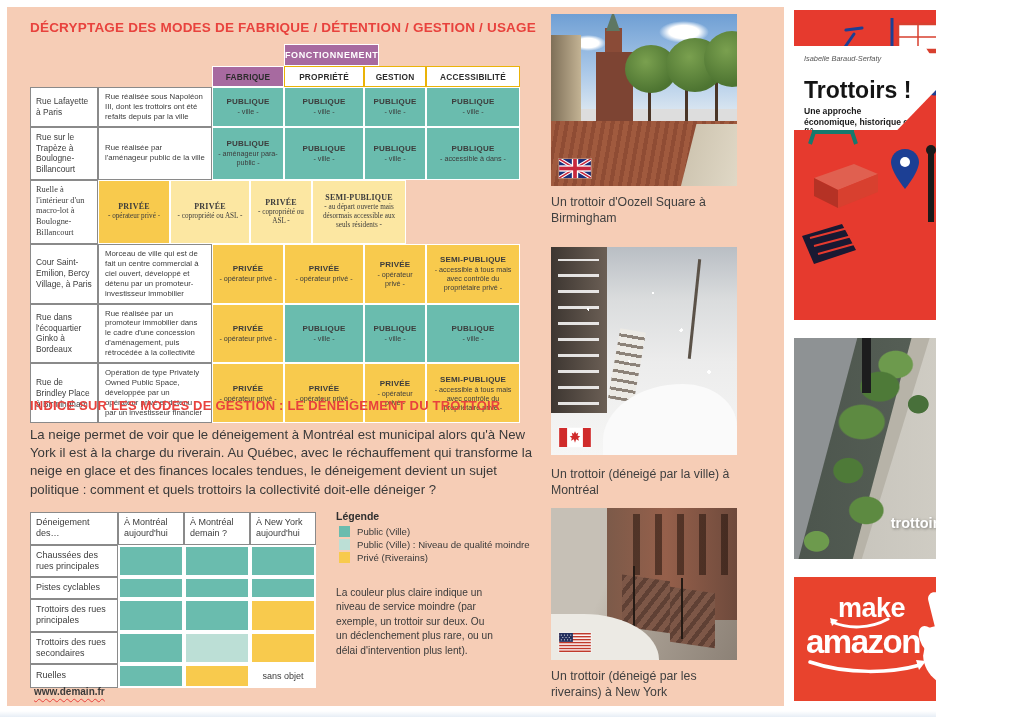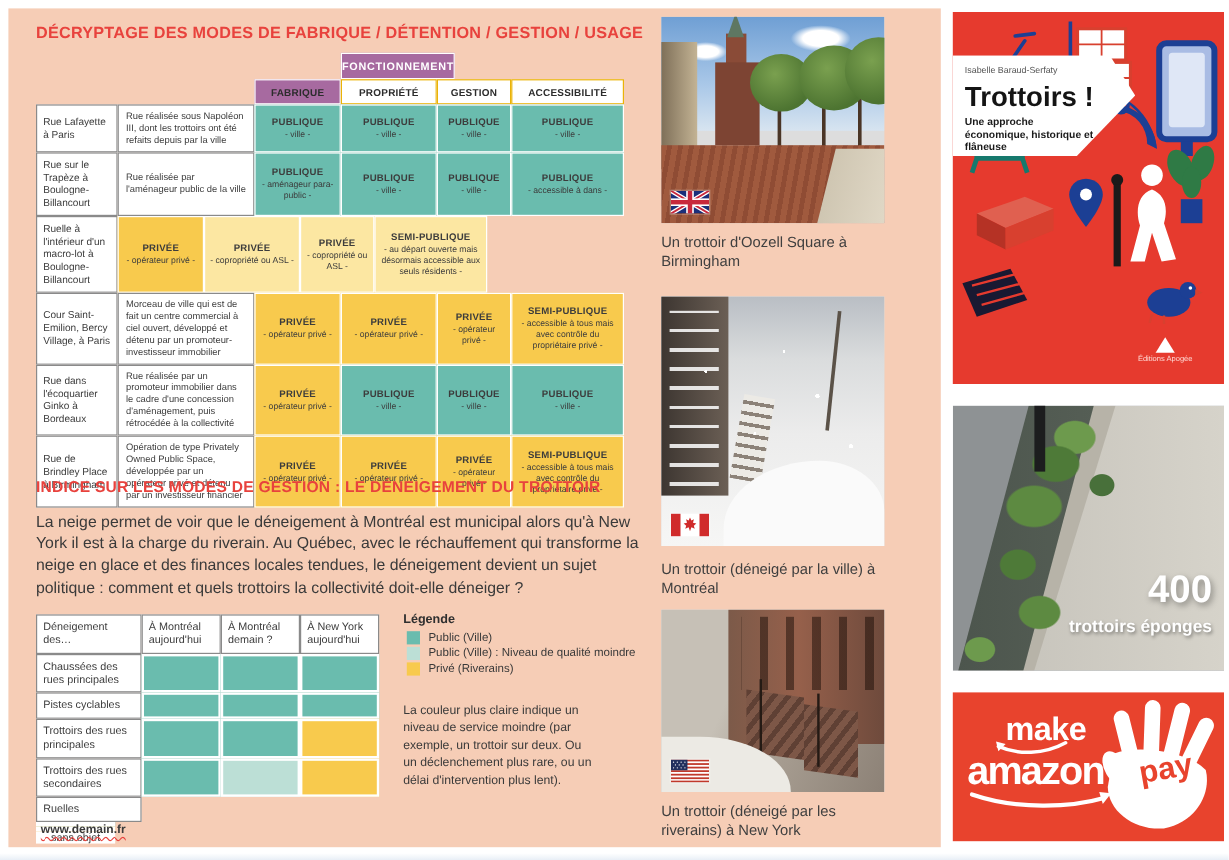--- a/index.html
+++ b/index.html
@@ -1,16 +1,16 @@
 <!DOCTYPE html>
 <html style="--salmon: #f6cdb6; --red: #e8423d; --purple: #a76aa0; --teal: #6abcae; --teal-light: #bcdfd6; --yellow: #f8ca4d; --yellow-light: #fce7a2; --book-red: #e63a2e; --amazon-red: #e8432d;"><head>
 <meta charset="utf-8">
 <style>
   html,body{margin:0;padding:0;background:#fff;}
-  #canvas{position:relative;width:1024px;height:717px;background:#ffffff;overflow:hidden;
+  #canvas{position:relative;width:936px;height:717px;background:#ffffff;overflow:hidden;
           font-family:"Liberation Sans",sans-serif;color:#3c3c3c;}
   .abs{position:absolute;}
 
   
   #panel{left:7px;top:7px;width:777px;height:699px;background:var(--salmon,#f6cdb6);}
 
   
   .red-heading{color:var(--red,#e8423d);font-weight:bold;letter-spacing:.2px;}
   #main-title{left:30px;top:20px;font-size:13.5px;width:530px;}
   #gestion-heading{left:30px;top:398px;font-size:13px;width:530px;}
@@ -35,21 +35,21 @@
   .vlabel{font-weight:bold;font-size:8px;letter-spacing:.2px;}
   .vdetail{font-size:7.2px;line-height:1.25;margin-top:1px;}
   [data-color="teal"]{background:var(--teal,#6abcae);}
   [data-color="teal_light"]{background:var(--teal-light,#bcdfd6);}
   [data-color="yellow"]{background:var(--yellow,#f8ca4d);}
   [data-color="yellow_light"]{background:var(--yellow-light,#fce7a2);}
 
   #modes-table{left:30px;top:44px;width:490px;display:flex;flex-direction:column;}
   #modes-table .trow:nth-child(3) .cell{min-height:30px;}
   #modes-table .trow:nth-child(4) .cell{min-height:34px;}
-  #modes-table .trow:nth-child(5) .cell{min-height:54px;}
+  #modes-table .trow:nth-child(5) .cell{min-height:54px;font-family:Liberation Serif, serif;}
   #modes-table .trow:nth-child(6) .cell{min-height:50px;}
   #modes-table .trow:nth-child(7) .cell{min-height:42px;}
   #modes-table .trow:nth-child(8) .cell{min-height:50px;}
 
   
   #snow-table{left:30px;top:512px;display:flex;flex-direction:column;}
   .s1{width:88px;flex:none;} .sv{width:66px;flex:none;}
   .snowhead{background:#fff;border:1px solid #8a8a8a;font-size:9px;line-height:1.25;padding:4px 5px;display:flex;align-items:flex-start;}
   .snowlabel{background:#fff;border:1px solid #8a8a8a;font-size:9px;line-height:1.25;padding:4px 5px;display:flex;align-items:center;}
   .snowcell{border:2px solid #fff;}
@@ -111,21 +111,21 @@
   #photo3 .stoop{position:absolute;background:repeating-linear-gradient(125deg,#5f4034 0 4px,#7d5747 4px 9px);transform:skewY(8deg);}
   #photo3 .snow{position:absolute;left:0;bottom:0;width:58%;height:30%;border-radius:0 70% 0 0/0 100% 0 0;background:#eceae4;}
   #photo3 .rail{position:absolute;width:2px;background:#241a14;}
 
   .caption1{top:194px;} .caption2{top:466px;} .caption3{top:668px;}
 
   
   #book{left:794px;top:10px;width:226px;height:310px;background:var(--book-red,#e63a2e);overflow:hidden;}
   #book-bubble{position:absolute;left:0;top:36px;width:152px;height:84px;background:#fff;
       clip-path:polygon(0 0,86% 0,100% 40%,68% 100%,0 100%);padding:8px 10px;box-sizing:border-box;}
-  #book-author{font-size:7.4px;color:#555;margin-bottom:6px;}
+  #book-author{font-size:7.4px;color:#555;margin-bottom:16px;font-style:italic;}
   #book-title{font-size:23px;font-weight:bold;color:#141414;line-height:1;margin-bottom:4px;}
   #book-subtitle{font-size:8.6px;font-weight:bold;color:#1a1a1a;line-height:1.25;width:110px;}
   #book svg{position:absolute;overflow:visible;}
   #publisher{position:absolute;right:26px;bottom:16px;text-align:center;color:#ffd9d4;}
   #publisher .tri{width:0;height:0;border-left:8px solid transparent;border-right:8px solid transparent;border-bottom:13px solid #fff;margin:0 auto 2px;}
   #publisher .pubname{font-size:6.3px;line-height:1.3;width:46px;}
 
   
   #sponge{left:794px;top:338px;width:226px;height:221px;overflow:hidden;}
   #sponge .asphalt{position:absolute;inset:0;background:linear-gradient(105deg,#8e9294 0 30%,#9aa0a2 45%,#a7aaac);}
@@ -326,21 +326,21 @@
         <div class="cell snowcell sv" data-color="teal"></div>
         <div class="cell snowcell sv" data-color="teal"></div>
         <div class="cell snowcell sv" data-color="yellow"></div>
       </div>
       <div class="trow" style="min-height: 30px;">
         <div class="cell snowlabel s1">Trottoirs des rues secondaires</div>
         <div class="cell snowcell sv" data-color="teal"></div>
         <div class="cell snowcell sv" data-color="teal_light"></div>
         <div class="cell snowcell sv" data-color="yellow"></div>
       </div>
-      <div class="trow" style="min-height: 24px; flex-direction: column;">
+      <div class="trow" style="min-height: 24px;">
         <div class="cell snowlabel s1">Ruelles</div>
         <div class="cell snowcell sv" data-color="teal"></div>
         <div class="cell snowcell sv" data-color="yellow"></div>
         <div class="cell snowtext sv">sans objet</div>
       </div>
     </div>
 
   <div class="abs" id="legend-note">La couleur plus claire indique un niveau de service moindre (par exemple, un trottoir sur deux. Ou un déclenchement plus rare, ou un délai d'intervention plus lent).</div>
   <div class="abs" id="legend">
     <div id="legend-title">Légende</div>

